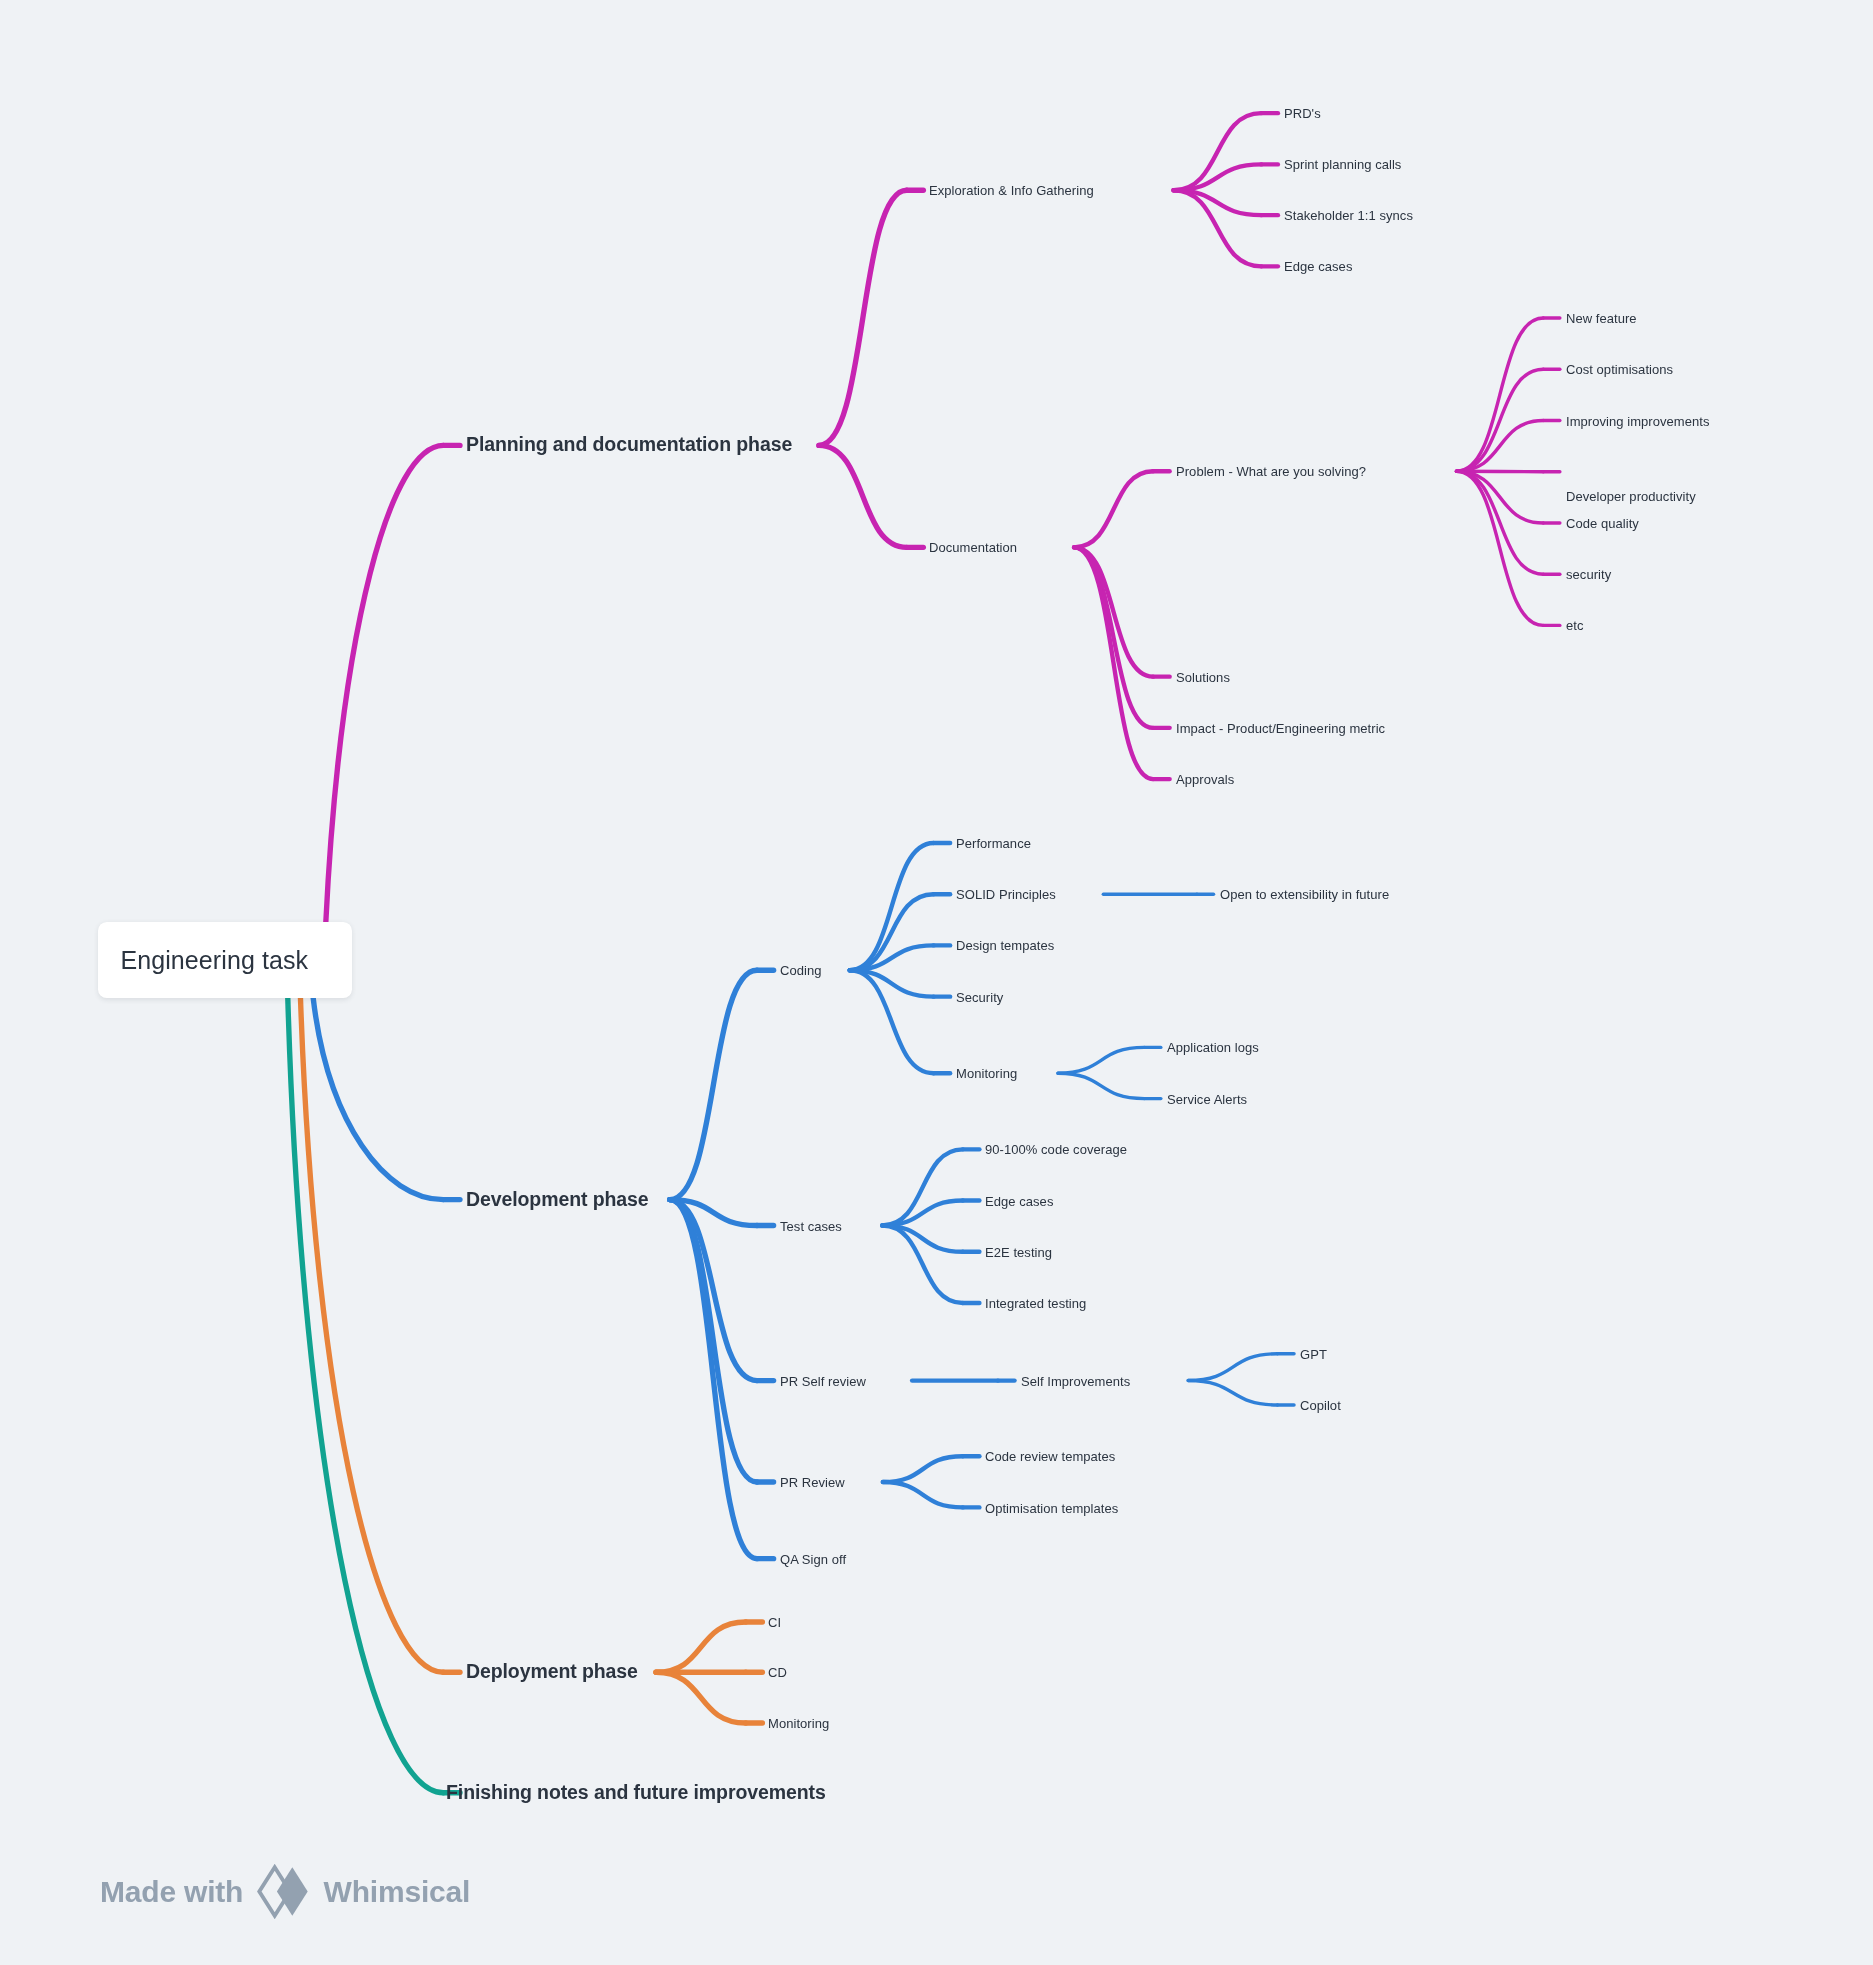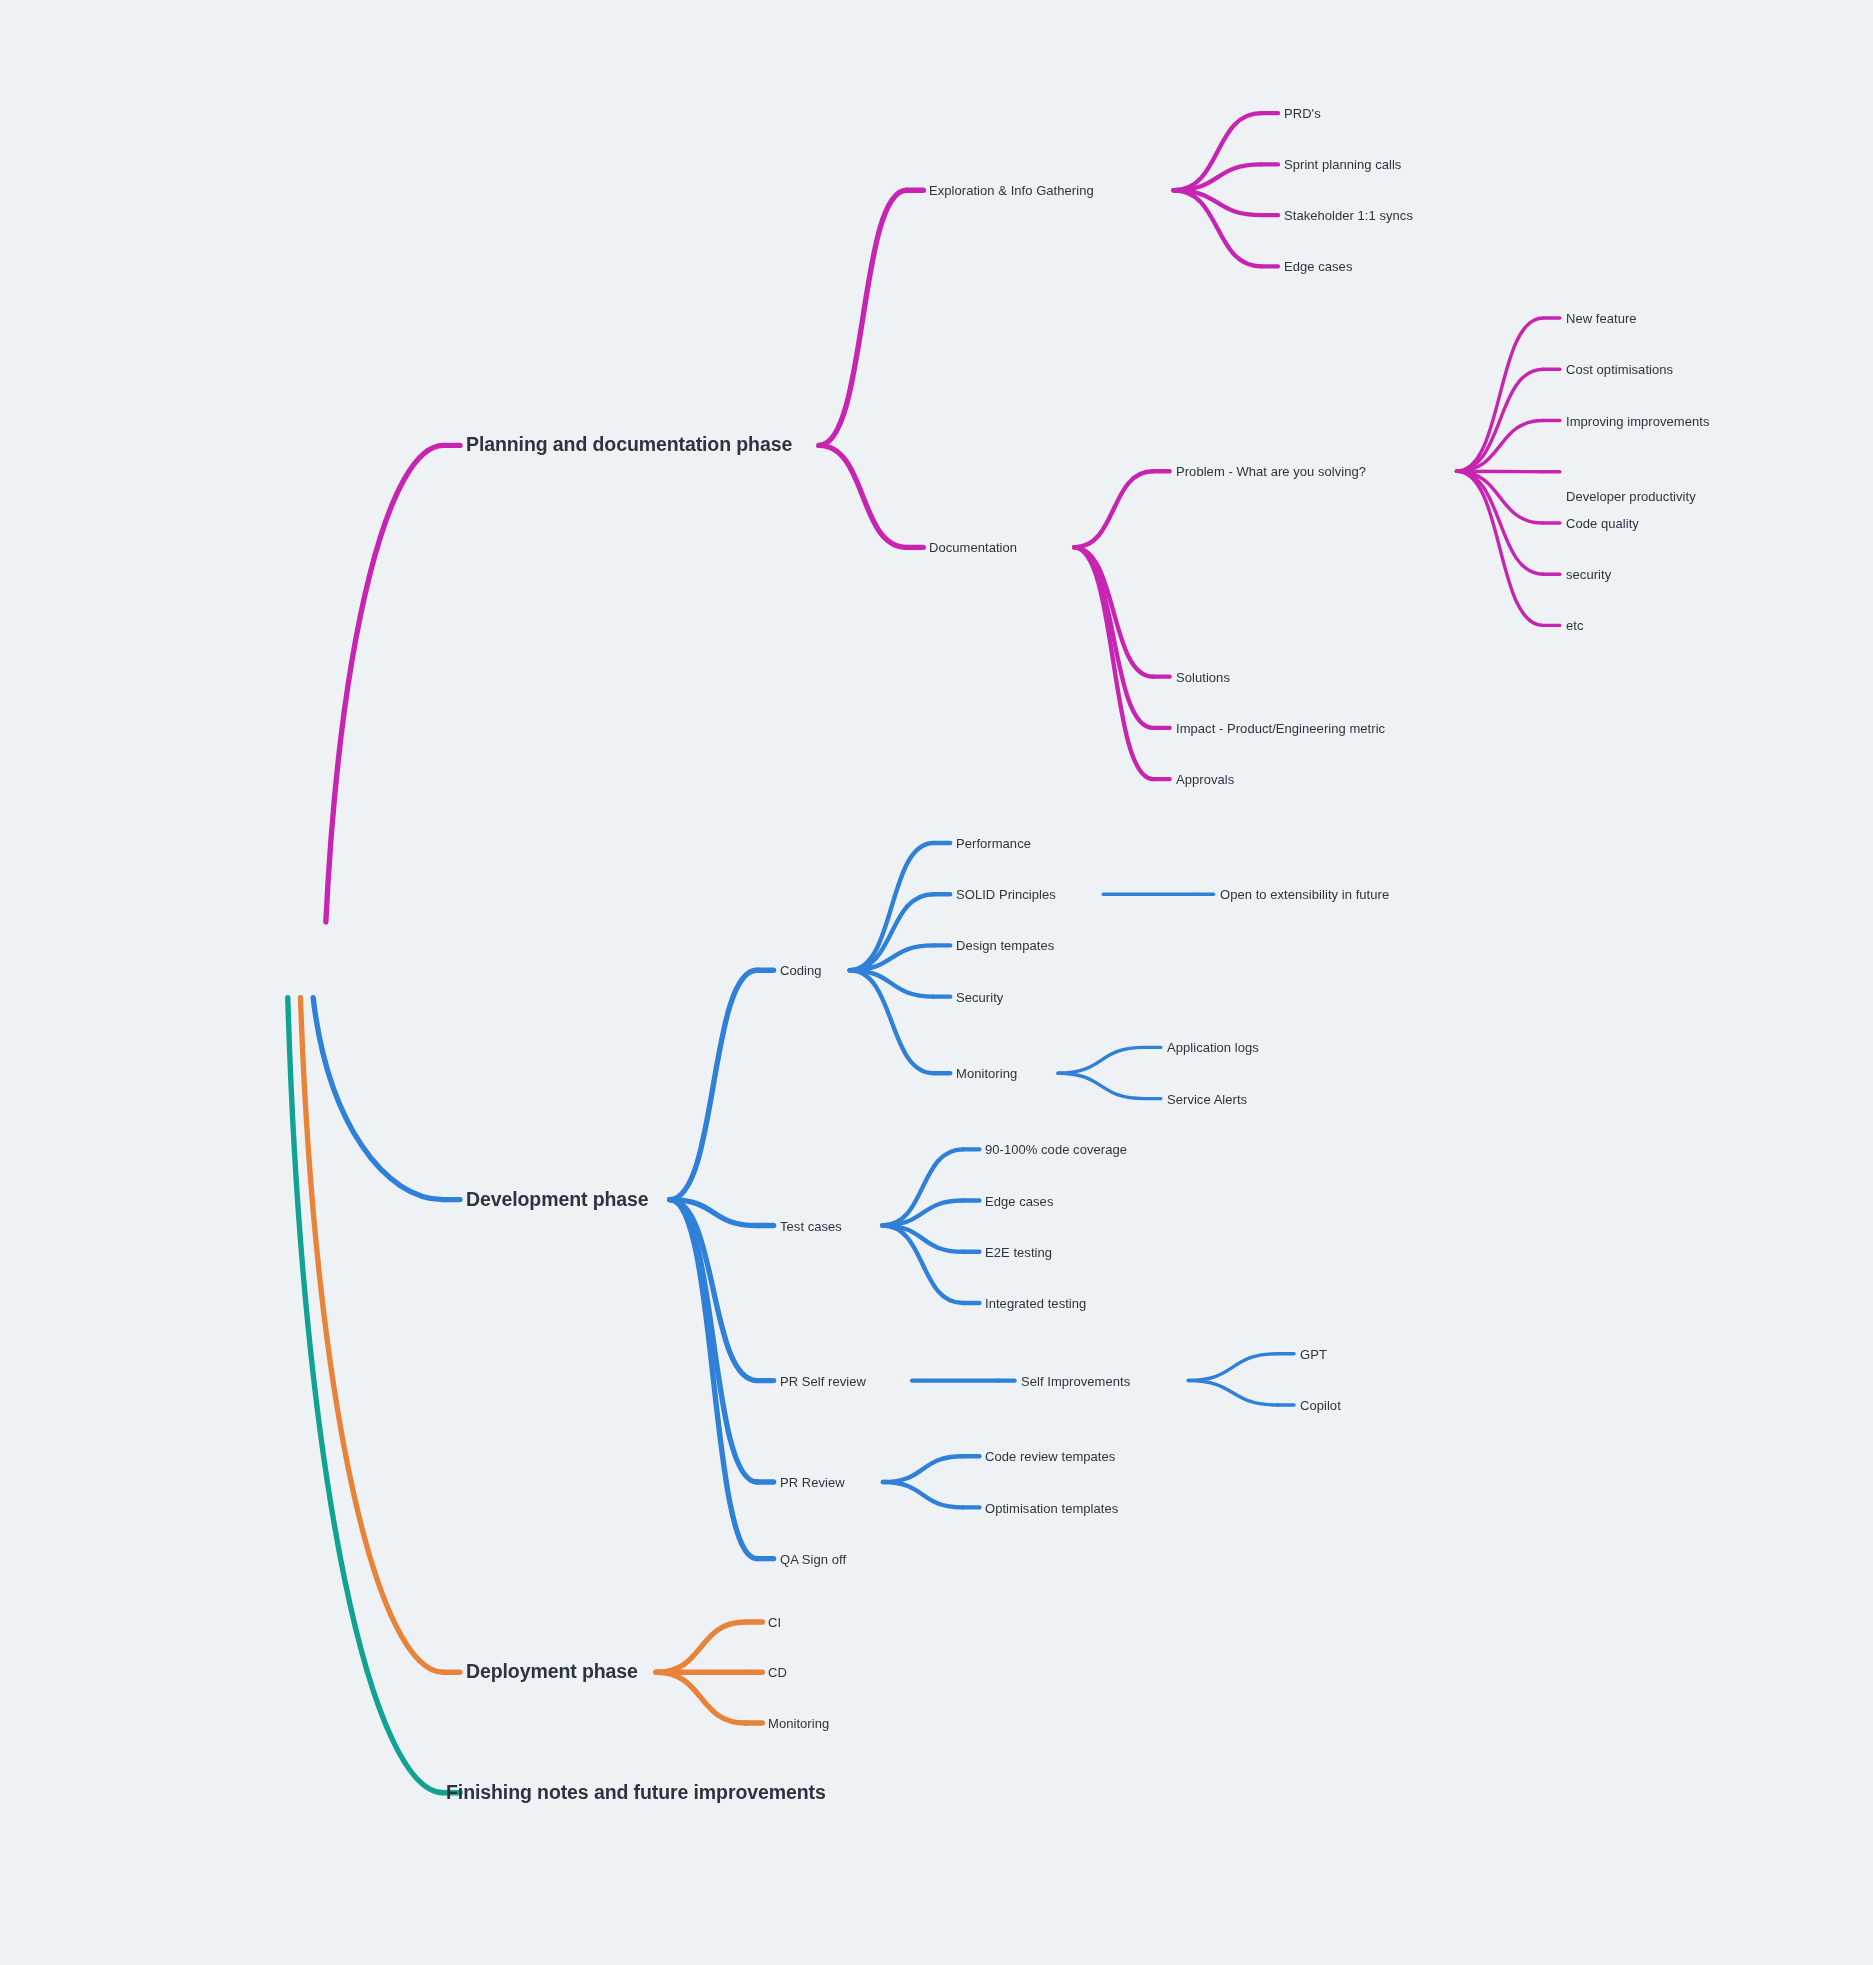--- a/index.html
+++ b/index.html
@@ -158,20 +158,23 @@
       <path d="M 1345 3428 C 1446.2 3428, 1427.8 3325, 1529 3325" fill="none" stroke="#e8833a" stroke-width="11" stroke-linecap="round"></path>
       <path d="M 1529 3325 L 1563 3325" fill="none" stroke="#e8833a" stroke-width="11" stroke-linecap="round"></path>
       <path d="M 1345 3428 C 1446.2 3428, 1427.8 3428, 1529 3428" fill="none" stroke="#e8833a" stroke-width="11" stroke-linecap="round"></path>
       <path d="M 1529 3428 L 1563 3428" fill="none" stroke="#e8833a" stroke-width="11" stroke-linecap="round"></path>
       <path d="M 1345 3428 C 1446.2 3428, 1427.8 3532, 1529 3532" fill="none" stroke="#e8833a" stroke-width="11" stroke-linecap="round"></path>
       <path d="M 1529 3532 L 1563 3532" fill="none" stroke="#e8833a" stroke-width="11" stroke-linecap="round"></path>
       <path d="M 590 2045 C 620 3055.6, 765.45 3675, 909 3675" fill="none" stroke="#11a391" stroke-width="11" stroke-linecap="round"></path>
       <path d="M 909 3675 L 943 3675" fill="none" stroke="#11a391" stroke-width="11" stroke-linecap="round"></path>
     </svg>
 
+  <div class="root-node" id="root-node" style="left: 98px; top: 922px; width: 254px; height: 76px;">
+    <span>Engineering task</span>
+  </div>
 
   <div id="labels-layer">
       <div class="node-label lvl1" style="left: 466px; top: 445px;"><span>Planning and documentation phase</span></div>
       <div class="node-label" style="left: 929px; top: 190px;"><span>Exploration &amp; Info Gathering</span></div>
       <div class="node-label" style="left: 1284px; top: 113px;"><span>PRD's</span></div>
       <div class="node-label" style="left: 1284px; top: 164px;"><span>Sprint planning calls</span></div>
       <div class="node-label" style="left: 1284px; top: 215px;"><span>Stakeholder 1:1 syncs</span></div>
       <div class="node-label" style="left: 1284px; top: 266px;"><span>Edge cases</span></div>
       <div class="node-label" style="left: 929px; top: 547px;"><span>Documentation</span></div>
       <div class="node-label" style="left: 1176px; top: 471px;"><span>Problem - What are you solving?</span></div>
@@ -208,14 +211,22 @@
       <div class="node-label" style="left: 985px; top: 1456px;"><span>Code review tempates</span></div>
       <div class="node-label" style="left: 985px; top: 1508px;"><span>Optimisation templates</span></div>
       <div class="node-label" style="left: 780px; top: 1559px;"><span>QA Sign off</span></div>
       <div class="node-label lvl1" style="left: 466px; top: 1672px;"><span>Deployment phase</span></div>
       <div class="node-label" style="left: 768px; top: 1622px;"><span>CI</span></div>
       <div class="node-label" style="left: 768px; top: 1672px;"><span>CD</span></div>
       <div class="node-label" style="left: 768px; top: 1723px;"><span>Monitoring</span></div>
       <div class="node-label lvl1" style="left: 438px; top: 1793px; margin-left: 8px;"><span>Finishing notes and future improvements</span></div>
     </div>
 
+  <div class="footer" id="footer" style="left: 100px; top: 1864px;">
+    <div class="footer-text">Made with</div>
+    <svg class="wh-logo" width="55" height="55" viewBox="0 0 100 100">
+      <path d="M34 6 L62 50 L34 94 L6 50 Z" fill="none" stroke="#93a1b0" stroke-width="7"></path>
+      <path d="M66 6 L94 50 L66 94 L38 50 Z" fill="#93a1b0"></path>
+    </svg>
+    <div class="footer-text">Whimsical</div>
+  </div>
 </div>
 
 
 </body></html>

